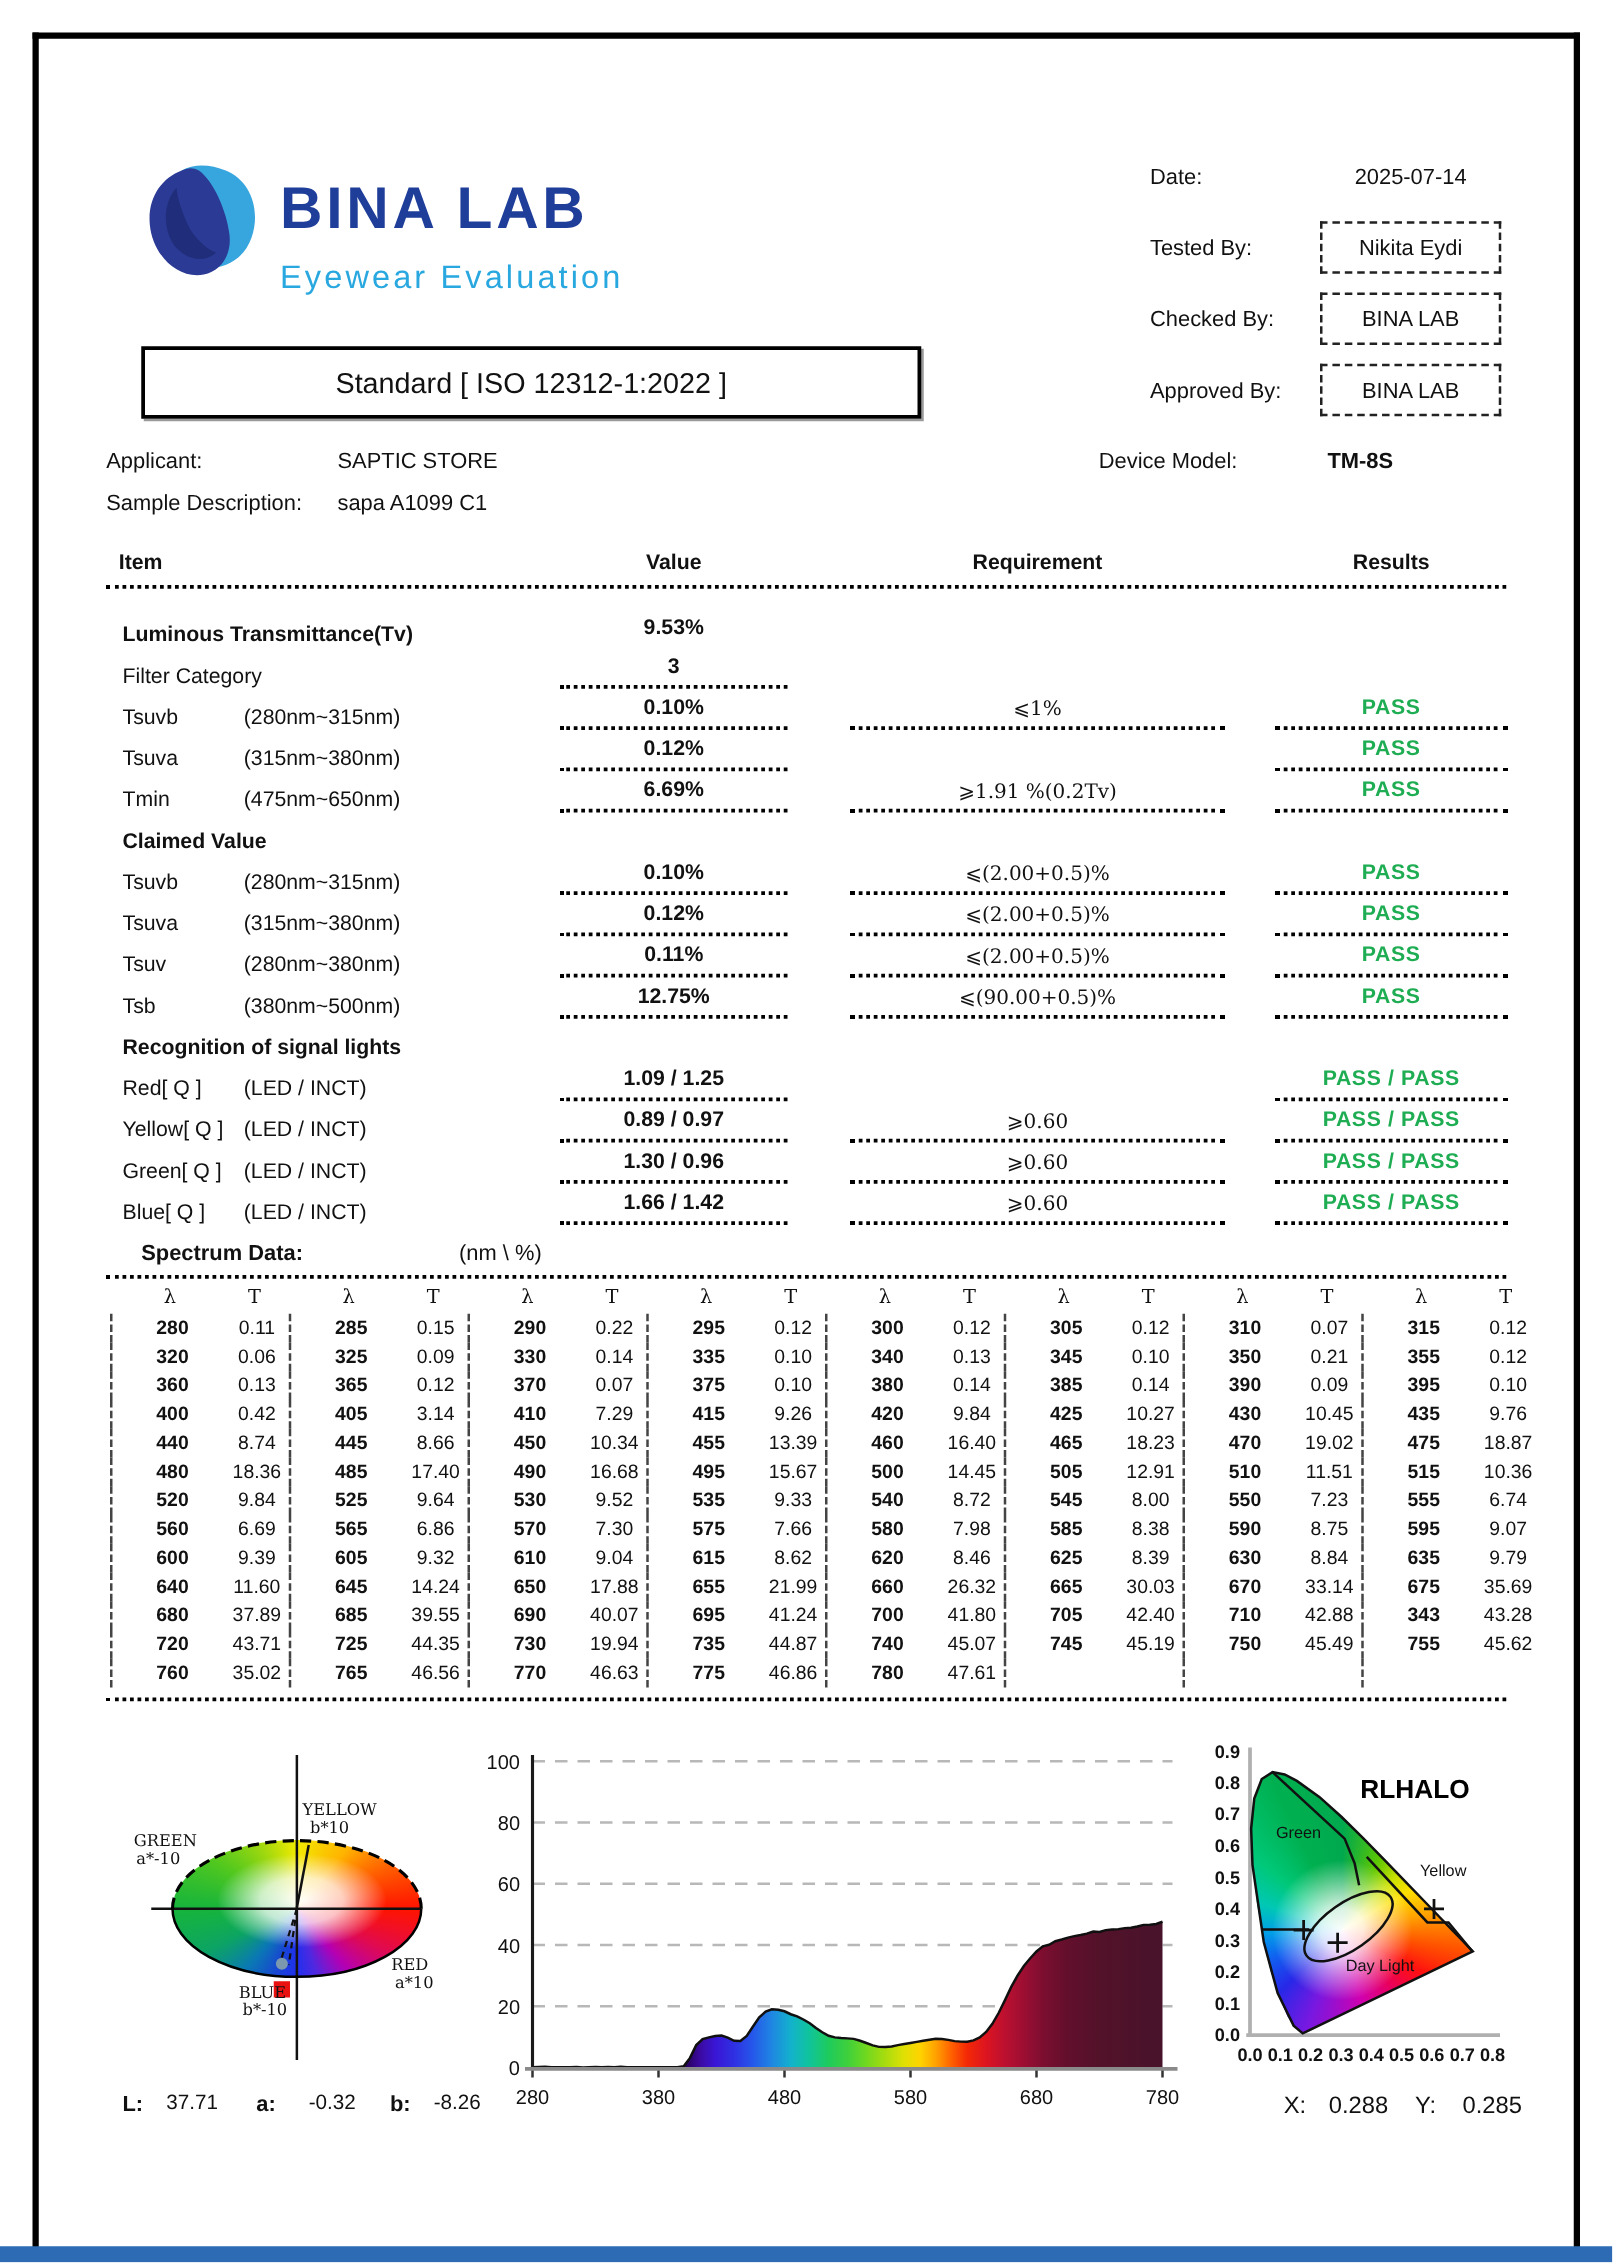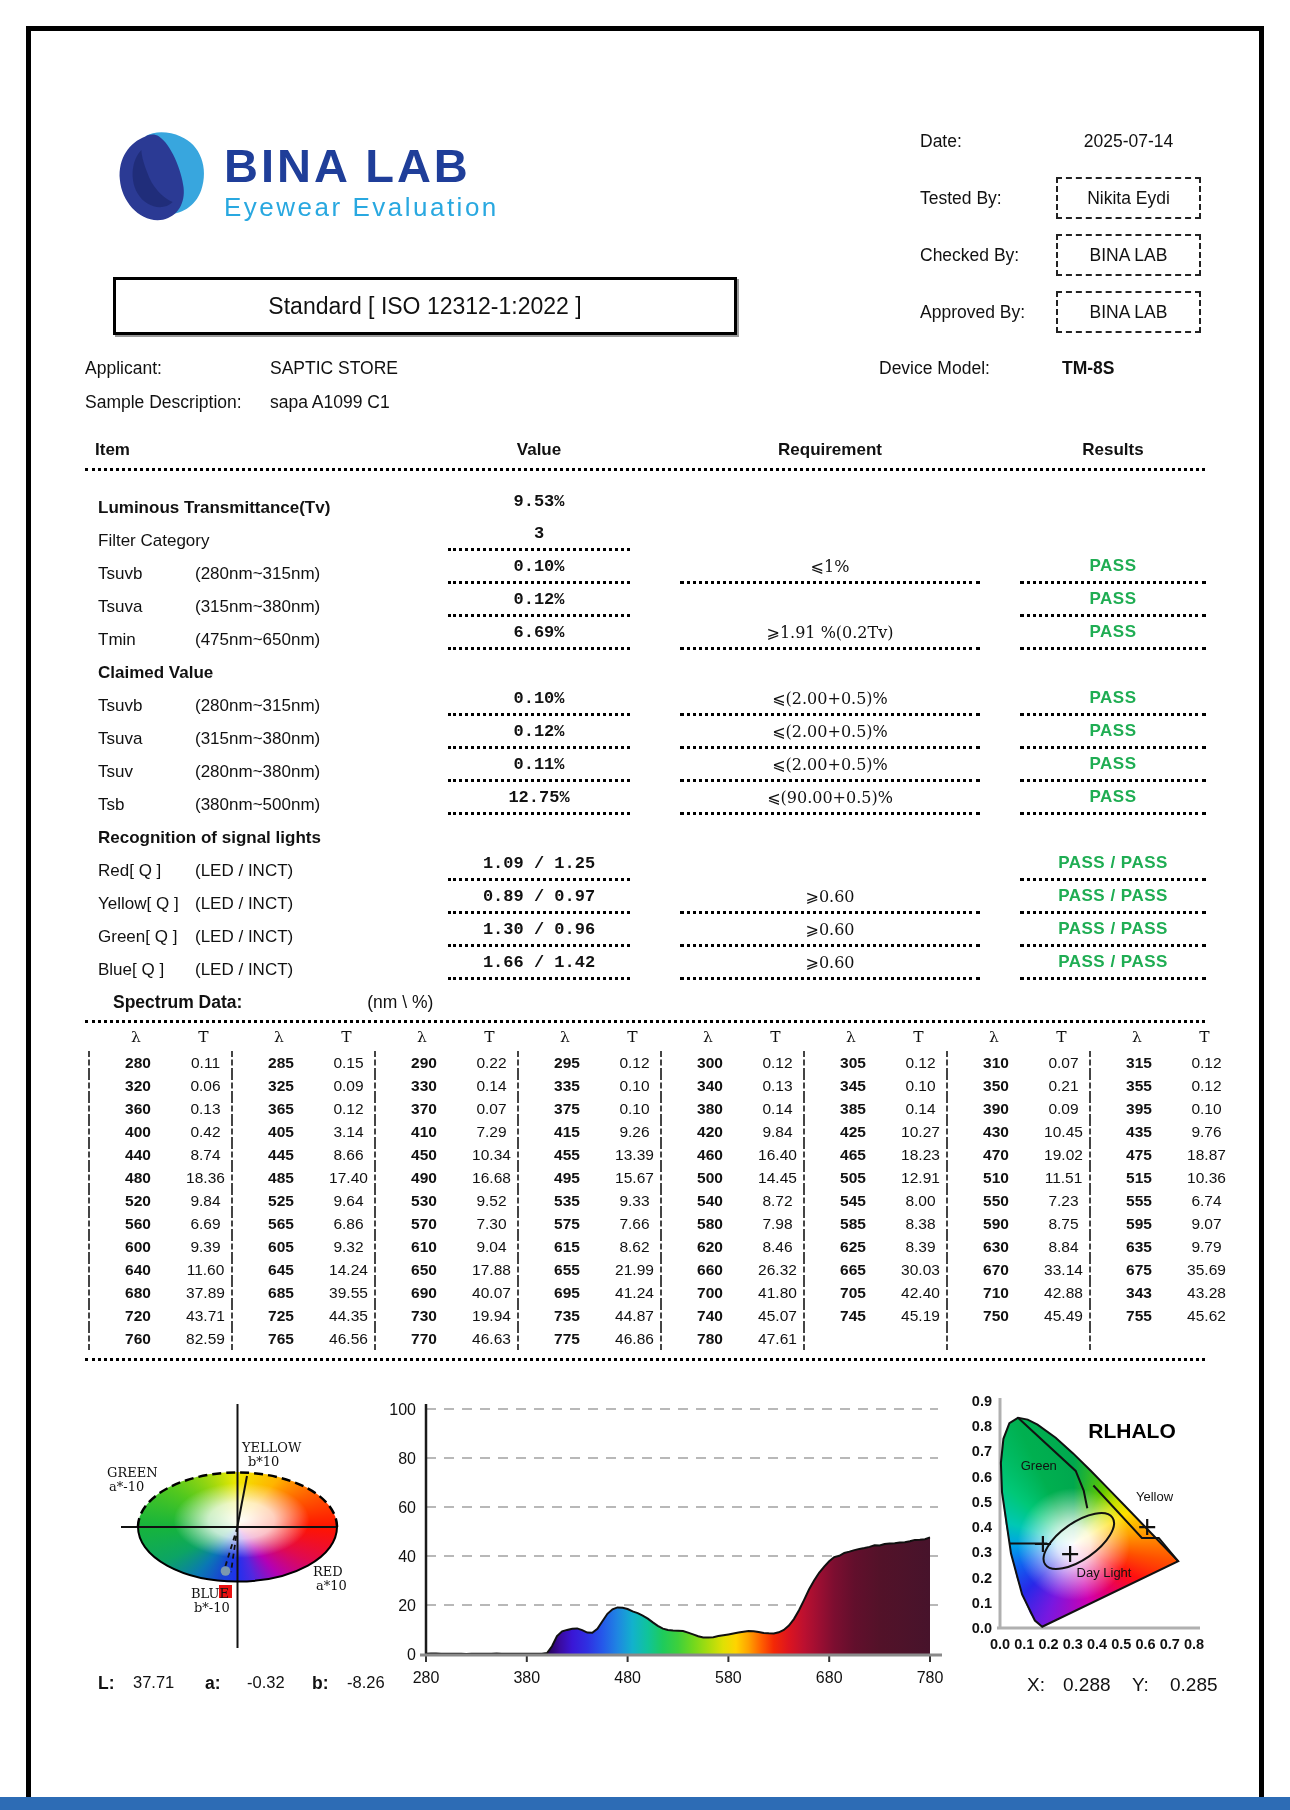--- a/index.html
+++ b/index.html
@@ -6,21 +6,21 @@
   .page{position:relative;width:1290px;height:1810px;background:#fff;overflow:hidden;
         font-family:"Liberation Sans",sans-serif;color:#111;}
   .frame{position:absolute;left:26px;top:26px;width:1238px;height:1772px;box-sizing:border-box;
          border:5px solid #000;border-bottom:none;pointer-events:none;}
   .bluebar{position:absolute;left:0;bottom:0;width:100%;height:13px;background:#2d6cb5;}
   
   .logo{position:absolute;left:112px;top:128px;display:flex;align-items:flex-start;}
   .logo-mark{width:98px;height:104px;}
   .logo-text{margin-left:14px;}
   .logo-title{font-size:47px;font-weight:800;letter-spacing:3px;color:#1f3e99;line-height:1.0;margin-top:14px;}
-  .logo-sub{font-size:26px;color:#29a8e0;letter-spacing:2.5px;margin-top:3px;}
+  .logo-sub{font-size:26px;color:#29a8e0;letter-spacing:2.5px;margin-top:17px;}
   
   .std-box{position:absolute;left:113px;top:277px;width:624px;height:58px;box-sizing:border-box;
            border:3.5px solid #000;box-shadow:2px 2px 0 #9a9a9a;display:flex;align-items:center;justify-content:center;
            font-size:23px;}
   
   .meta-label{position:absolute;left:920px;font-size:17.5px;}
   .meta-value{position:absolute;left:1056px;width:145px;text-align:center;font-size:17.5px;}
   .meta-box{position:absolute;left:1056px;width:145px;height:42px;box-sizing:border-box;border:2.5px dashed #222;
             display:flex;align-items:center;justify-content:center;font-size:17.5px;}
   .info-label{position:absolute;font-size:17.5px;}
@@ -32,21 +32,21 @@
   .h-item{position:absolute;left:10px;width:200px;text-align:left;}
   .h-val{position:absolute;left:363px;width:182px;text-align:center;}
   .h-req{position:absolute;left:595px;width:300px;text-align:center;}
   .h-res{position:absolute;left:935px;width:186px;text-align:center;}
   .r-dots{border-bottom:3.5px dotted #000;height:2px;width:1120px;}
   .r-rows{margin-top:14px;}
   .r-row{position:relative;height:33px;font-size:17px;}
   .c-item{position:absolute;left:13px;top:0;height:100%;display:flex;align-items:flex-end;width:350px;}
   .i-name{display:inline-block;min-width:97px;}
   .i-range{display:inline-block;}
-  .c-val{position:absolute;left:363px;width:182px;font-weight:700;font-family:Liberation Mono, monospace;}
+  .c-val{position:absolute;left:363px;width:182px;font-weight:700;}
   .c-req{position:absolute;left:595px;width:300px;}
   .c-res{position:absolute;left:935px;width:186px;font-weight:700;color:#1fad53;letter-spacing:.5px;}
   .c-val,.c-req,.c-res{top:0;height:100%;display:flex;align-items:center;justify-content:center;box-sizing:border-box;}
   .dot{border-bottom:3px dotted #000;}
   .serif{font-family:"DejaVu Serif",serif;font-size:16px;}
   .r-section .c-item{font-weight:700;}
   
   .stable{position:absolute;left:85px;top:992px;width:1150px;}
   .s-title{height:26px;font-size:17.5px;}
   .s-title .tl{font-weight:700;margin-left:28px;}
@@ -718,21 +718,21 @@
             <span class="st">45.49</span>
           </div>
           <div class="s-cell vd">
             <span class="sl">755</span>
             <span class="st">45.62</span>
           </div>
         </div>
         <div class="s-row">
           <div class="s-cell vd">
             <span class="sl">760</span>
-            <span class="st">82.59</span>
+            <span class="st">35.02</span>
           </div>
           <div class="s-cell vd">
             <span class="sl">765</span>
             <span class="st">46.56</span>
           </div>
           <div class="s-cell vd">
             <span class="sl">770</span>
             <span class="st">46.63</span>
           </div>
           <div class="s-cell vd">

